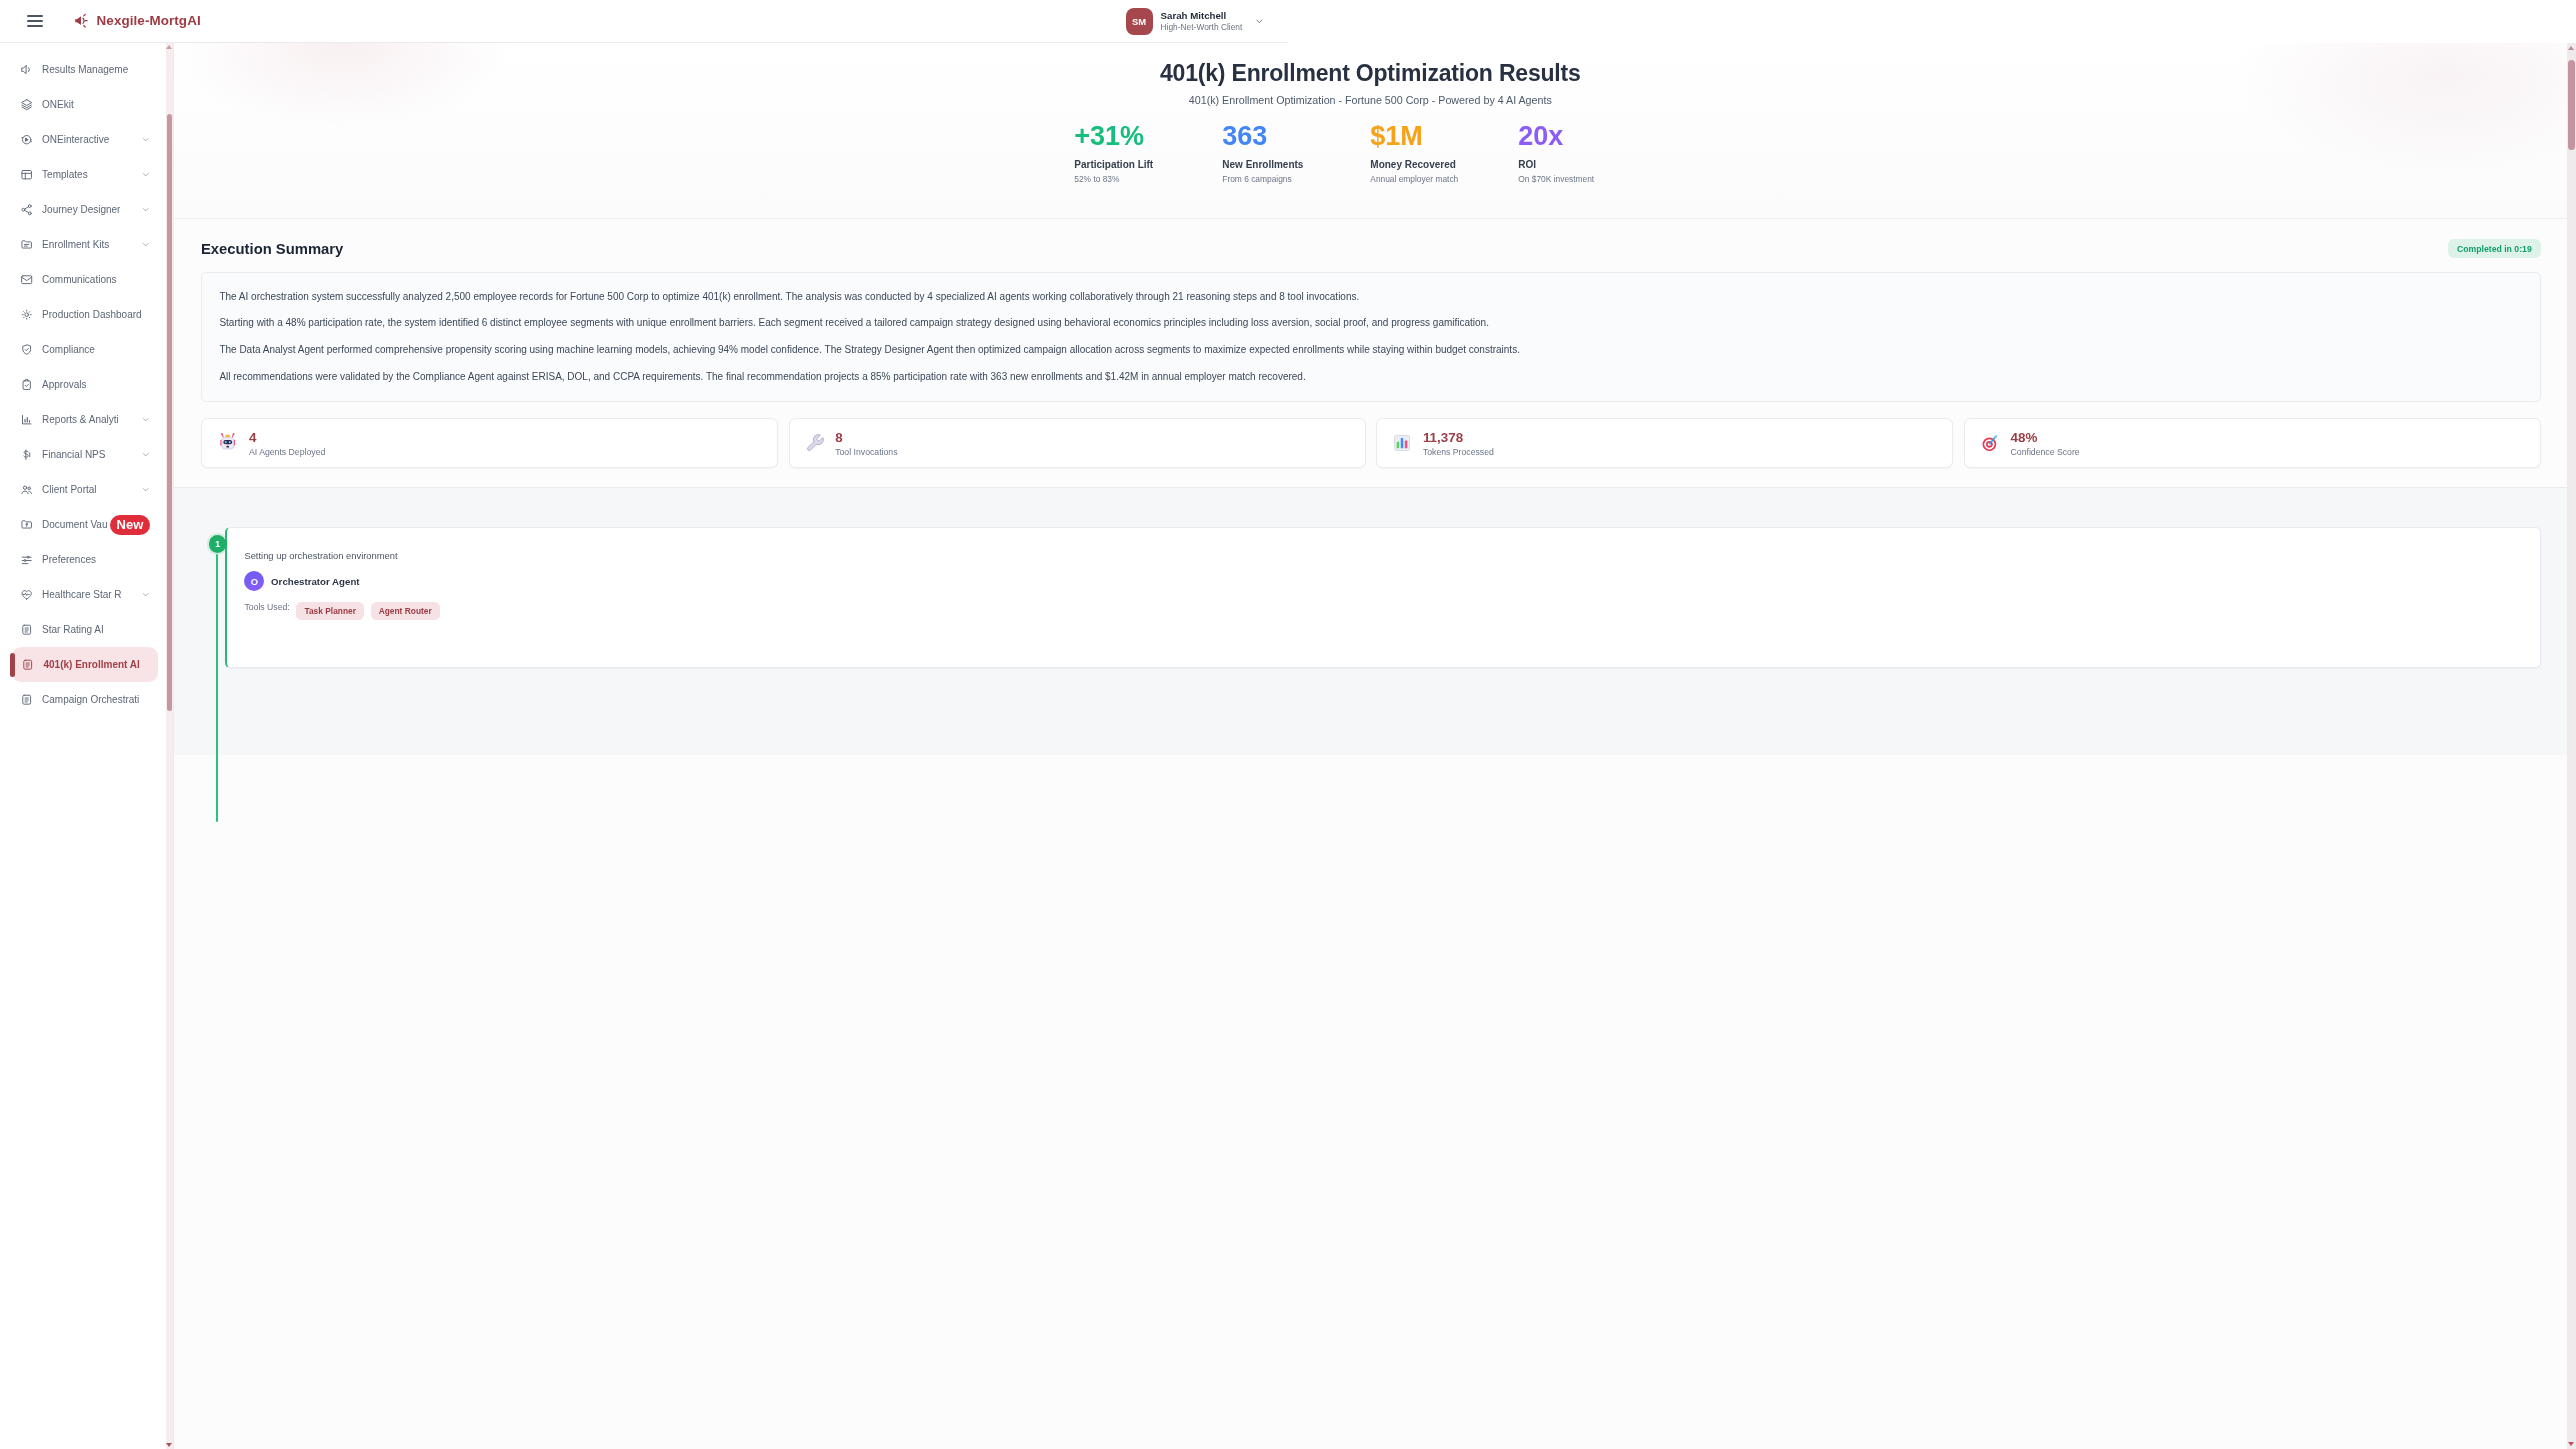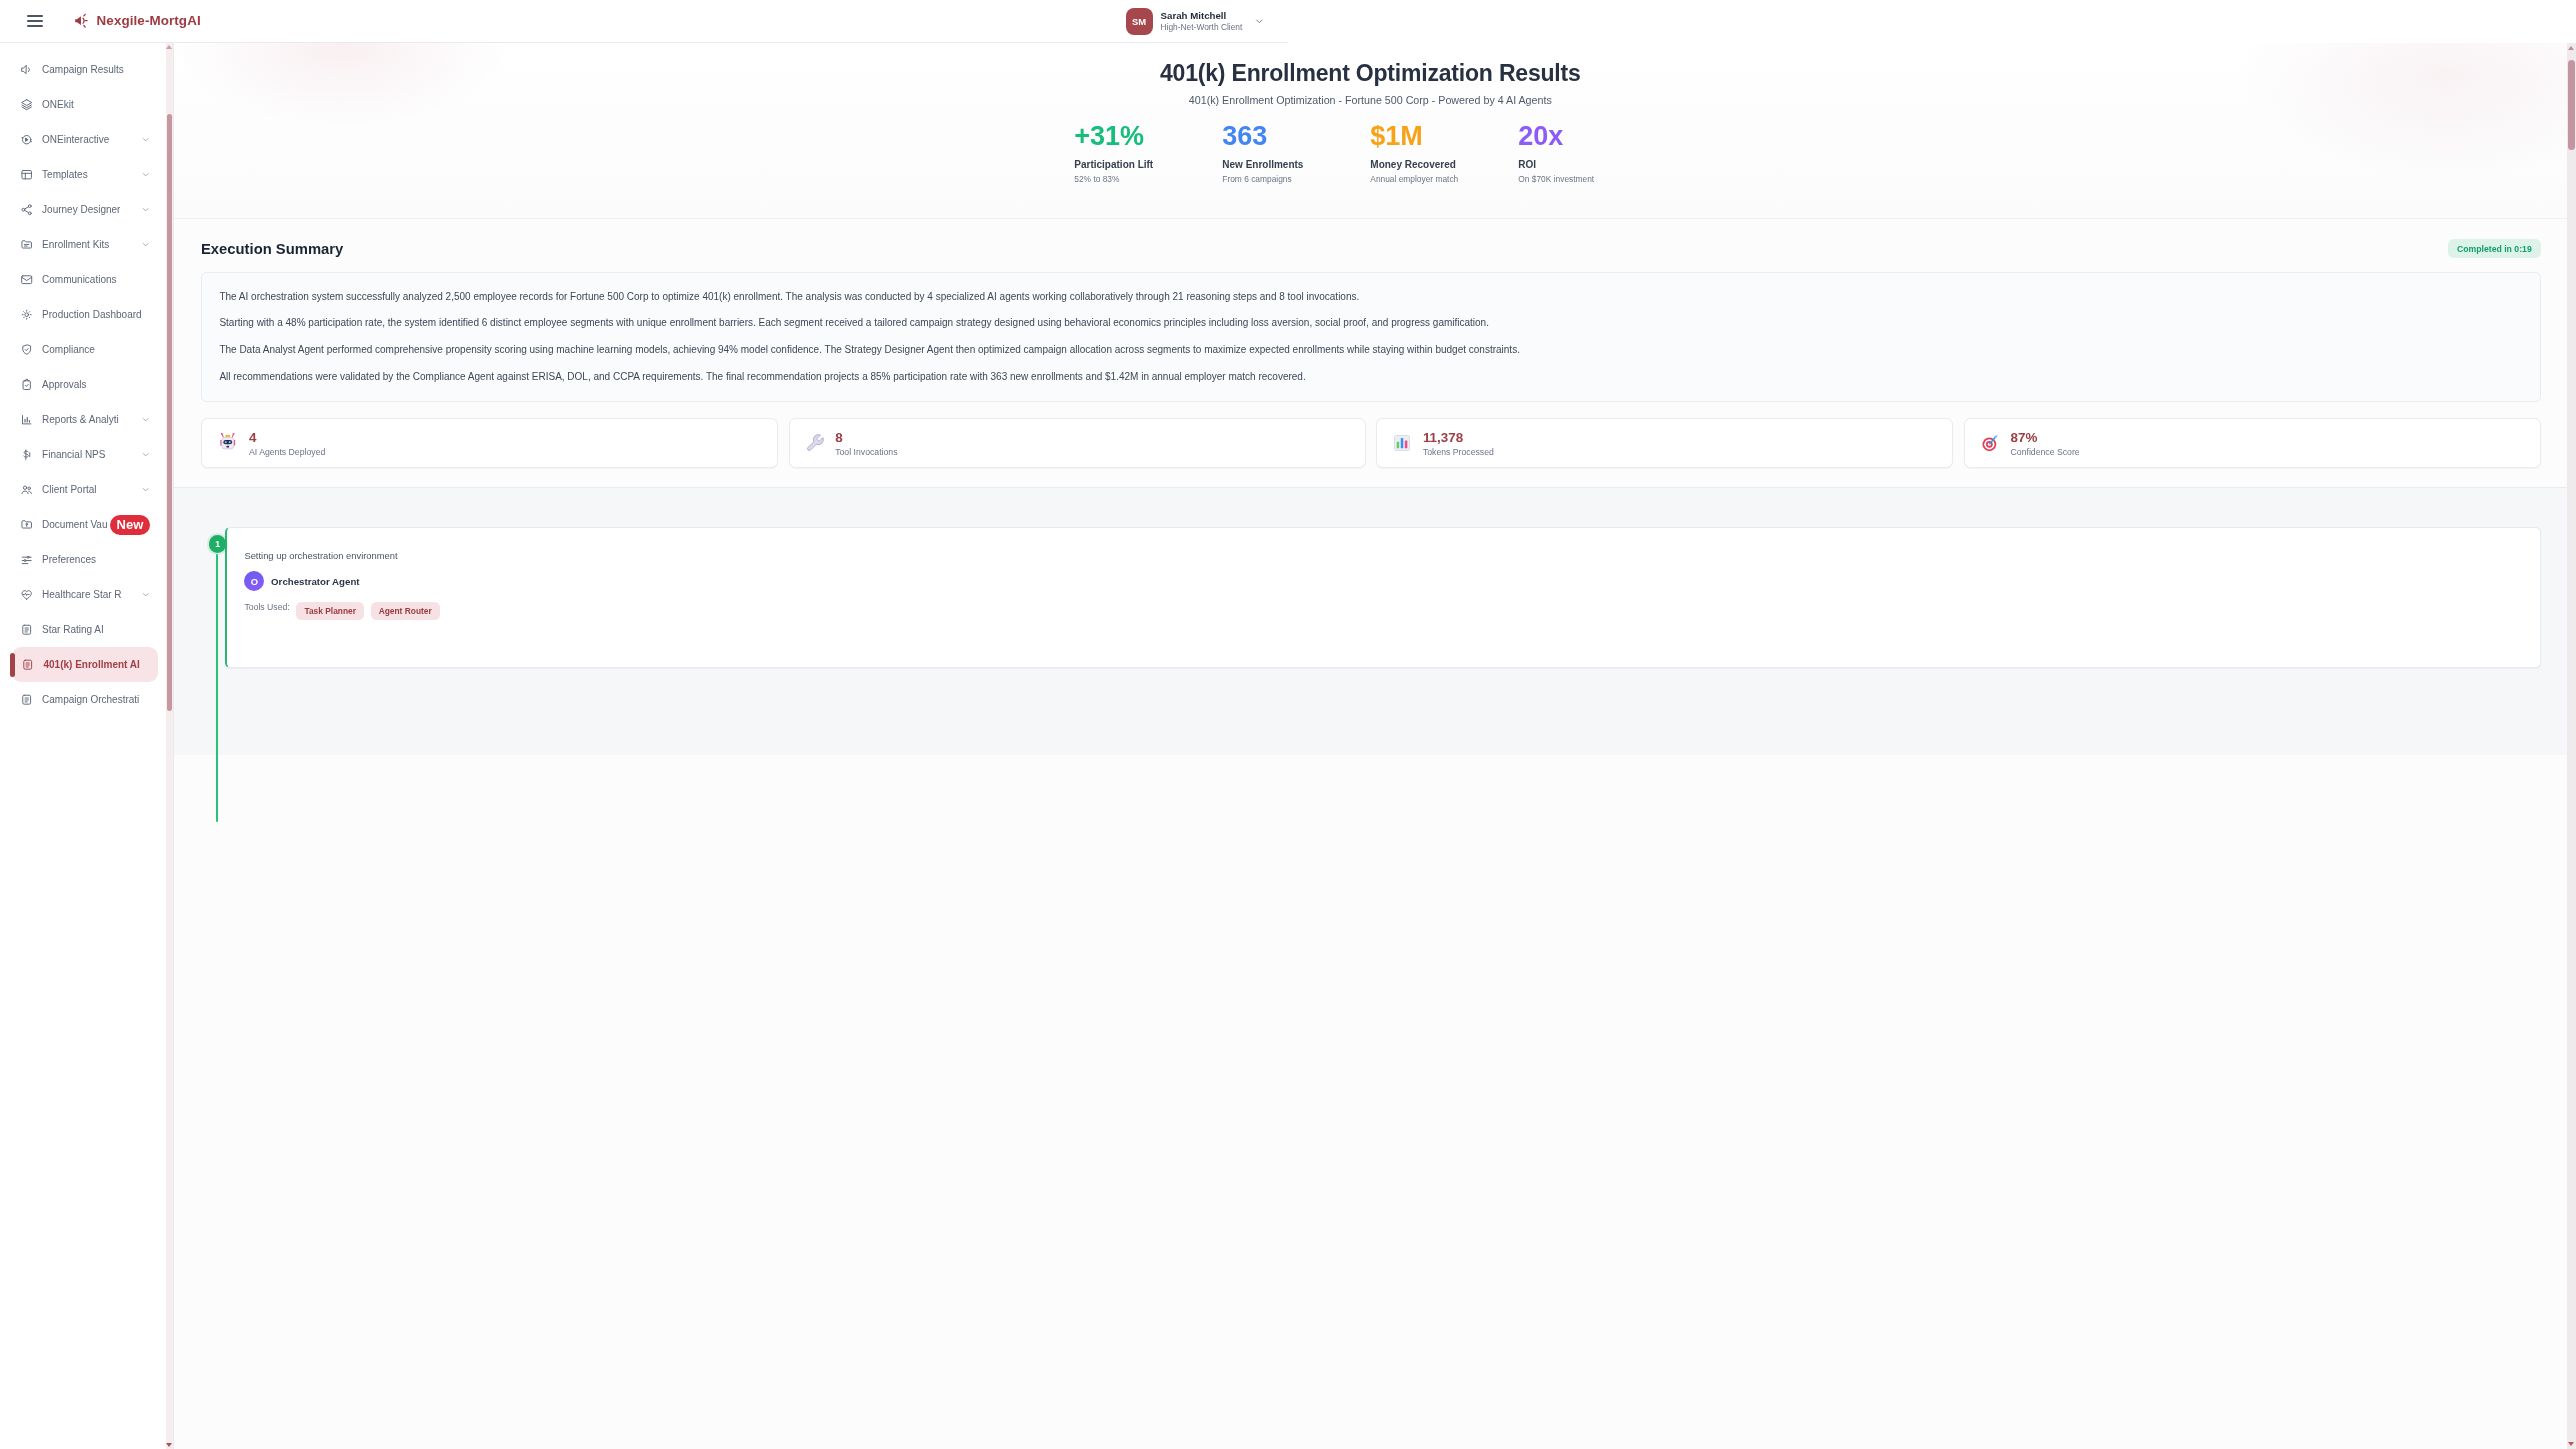--- a/index.html
+++ b/index.html
@@ -144,21 +144,21 @@
   </div>
 </div>
 
 <div class="sidebar">
 
   <div class="sb-item">
     <svg class="ic" width="13.4" height="13.4" viewBox="0 0 24 24">
         <path d="M11 5 6 9H3v6h3l5 4V5z"></path>
         <path d="M15.5 8.5a5 5 0 0 1 0 7"></path>
       </svg>
-    <span class="sb-label">Campaign Results</span>
+    <span class="sb-label">Results Manageme</span>
   </div>
 
   <div class="sb-item">
     <svg class="ic" width="13.4" height="13.4" viewBox="0 0 24 24">
         <path d="m12 3 9 5.2-9 5.2-9-5.2L12 3z"></path>
         <path d="m3.6 12.6 8.4 4.8 8.4-4.8"></path>
         <path d="m3.6 16.2 8.4 4.8 8.4-4.8"></path>
       </svg>
     <span class="sb-label">ONEkit</span>
   </div>
@@ -428,21 +428,21 @@
       <div class="mcard">
         <svg width="20" height="20" viewBox="0 0 32 32">
           <circle cx="15" cy="18" r="11" fill="#e23c57"></circle>
             <circle cx="15" cy="18" r="8.2" fill="#fff"></circle>
           <circle cx="15" cy="18" r="5.4" fill="#e23c57"></circle>
             <circle cx="15" cy="18" r="2.5" fill="#fff"></circle>
           <line x1="15" y1="18" x2="25" y2="6" stroke="#2e9bea" stroke-width="2.4"></line>
           <path d="m23.4 4.3 4.6-1.2-1.2 4.6-3.4.4z" fill="#79c7f7"></path>
         </svg>
         <div>
-          <div class="mcard-value">87%</div>
+          <div class="mcard-value">48%</div>
           <div class="mcard-label">Confidence Score</div>
         </div>
       </div>
     </div>
   </div>
 
   <div class="timeline-sec">
     <div class="timeline">
       <div class="step-dot">1</div>
       <div class="step-line"></div>

